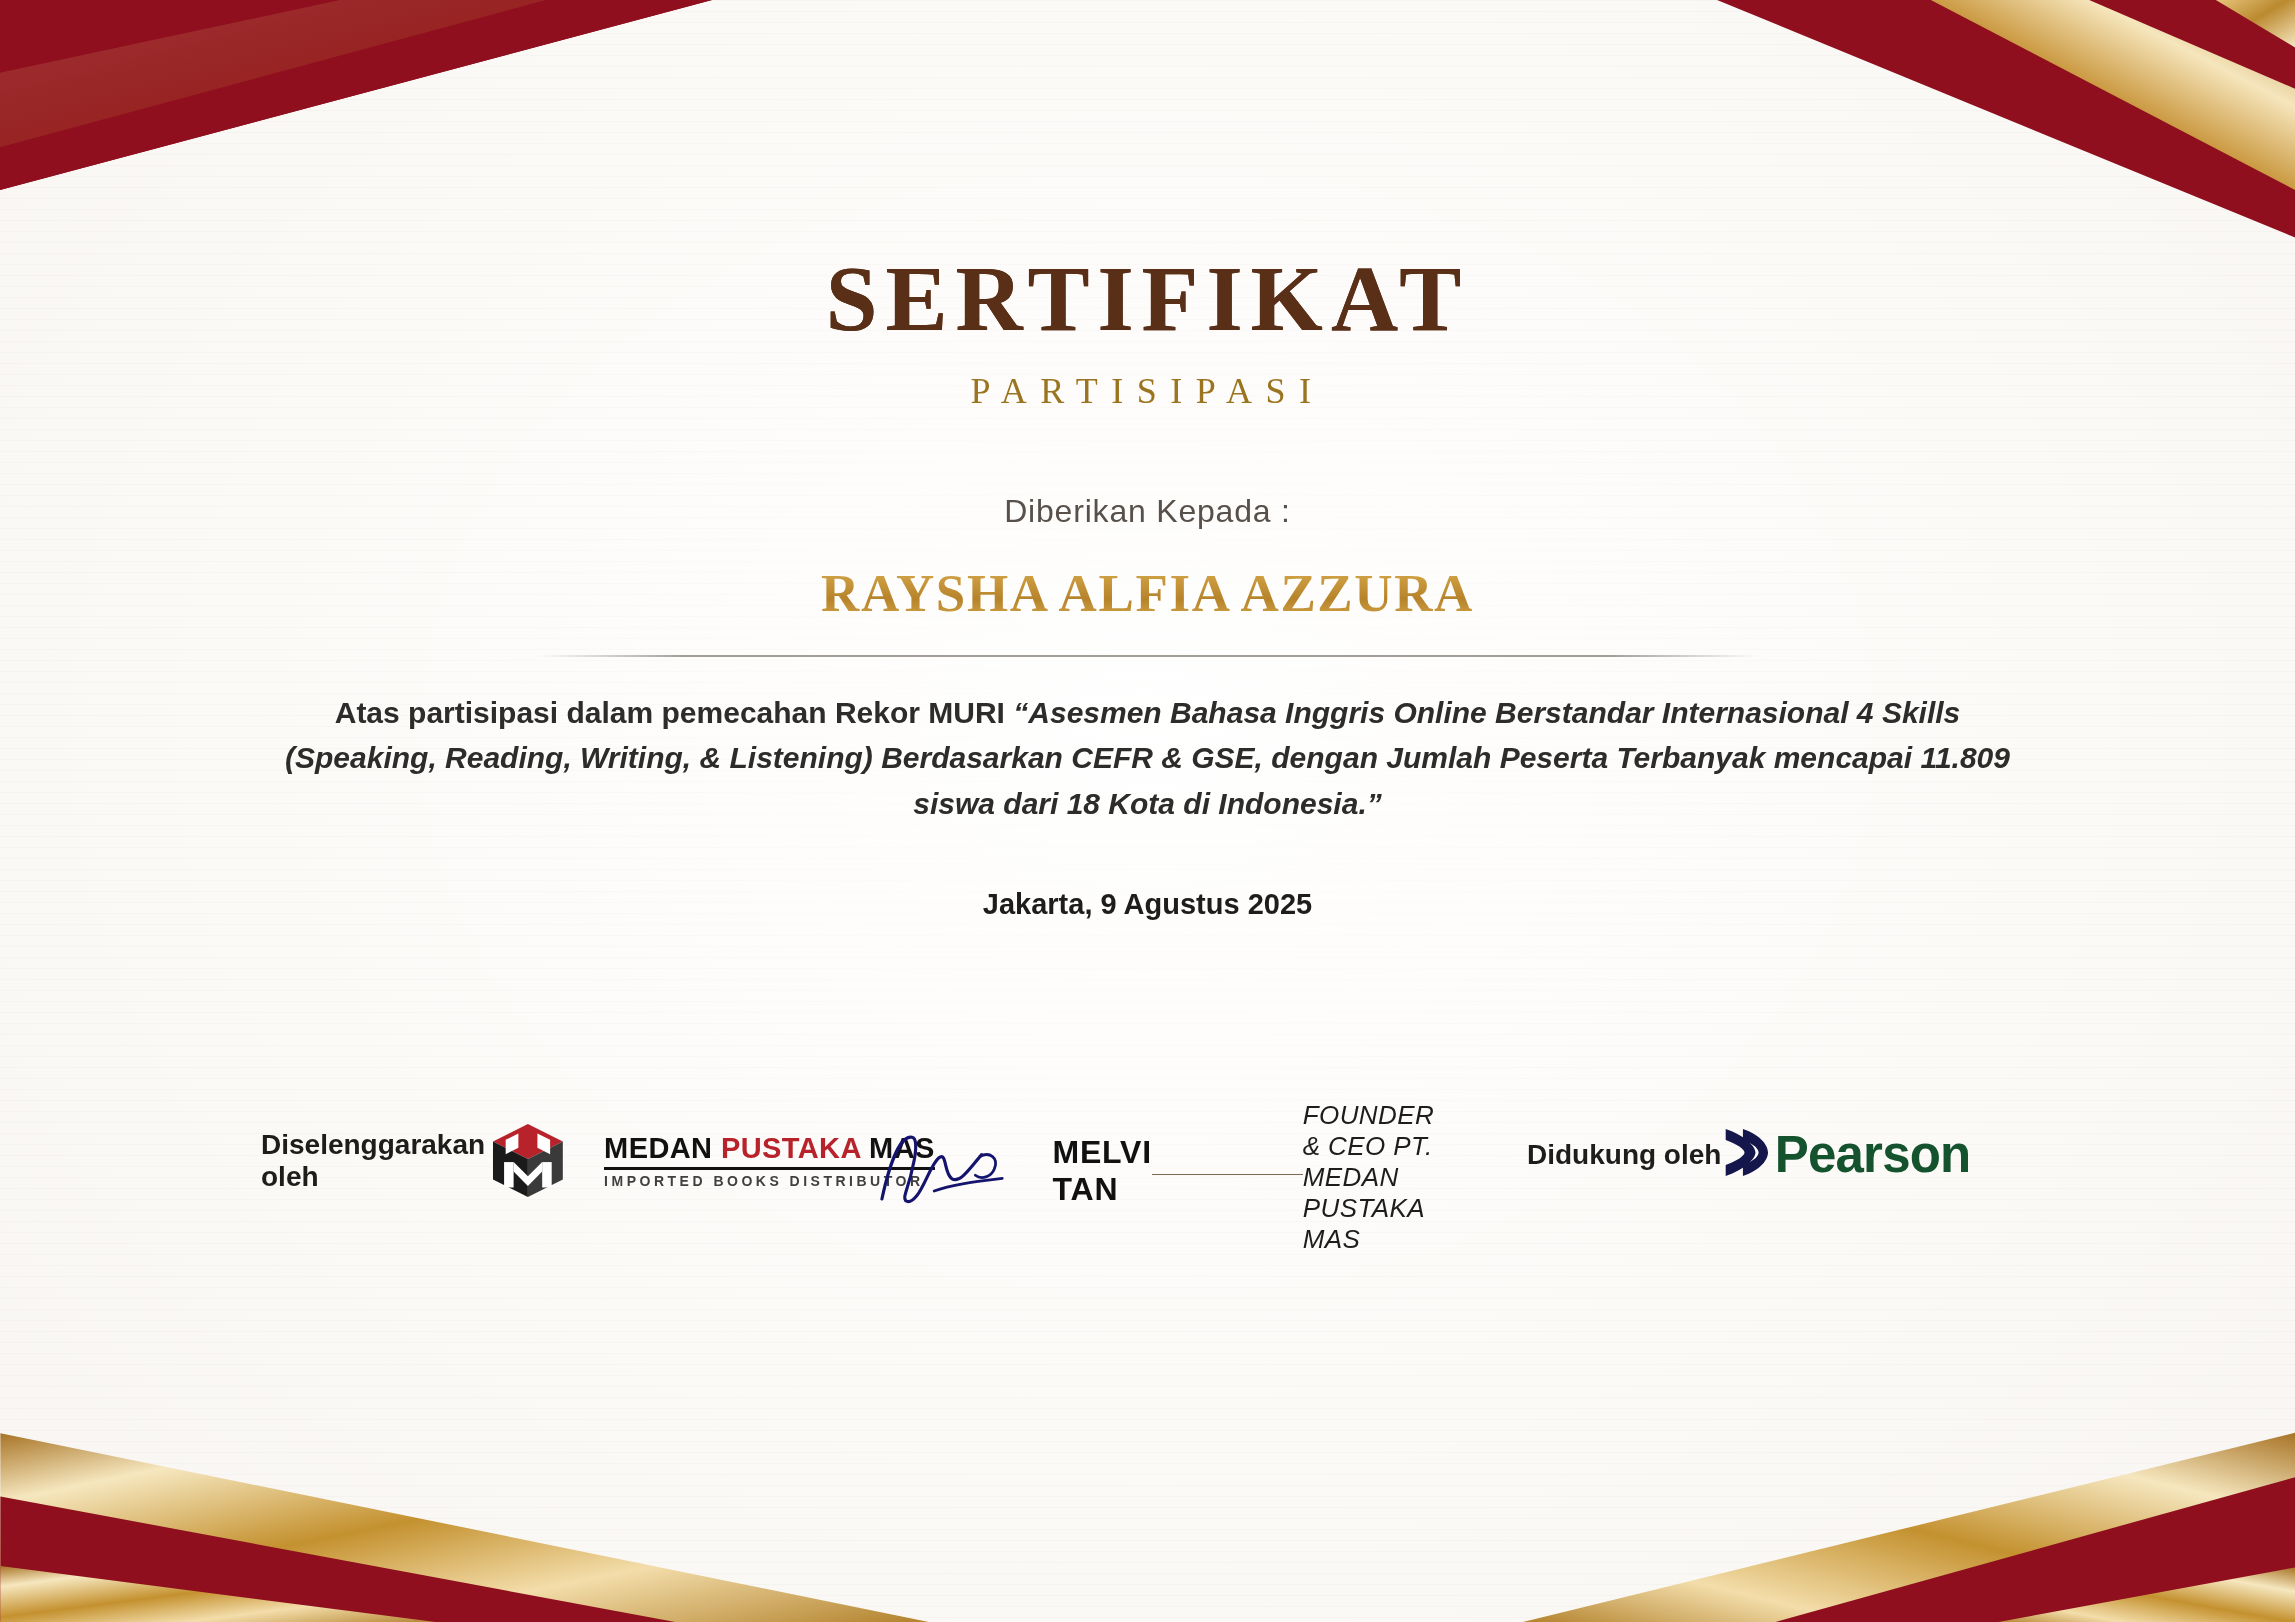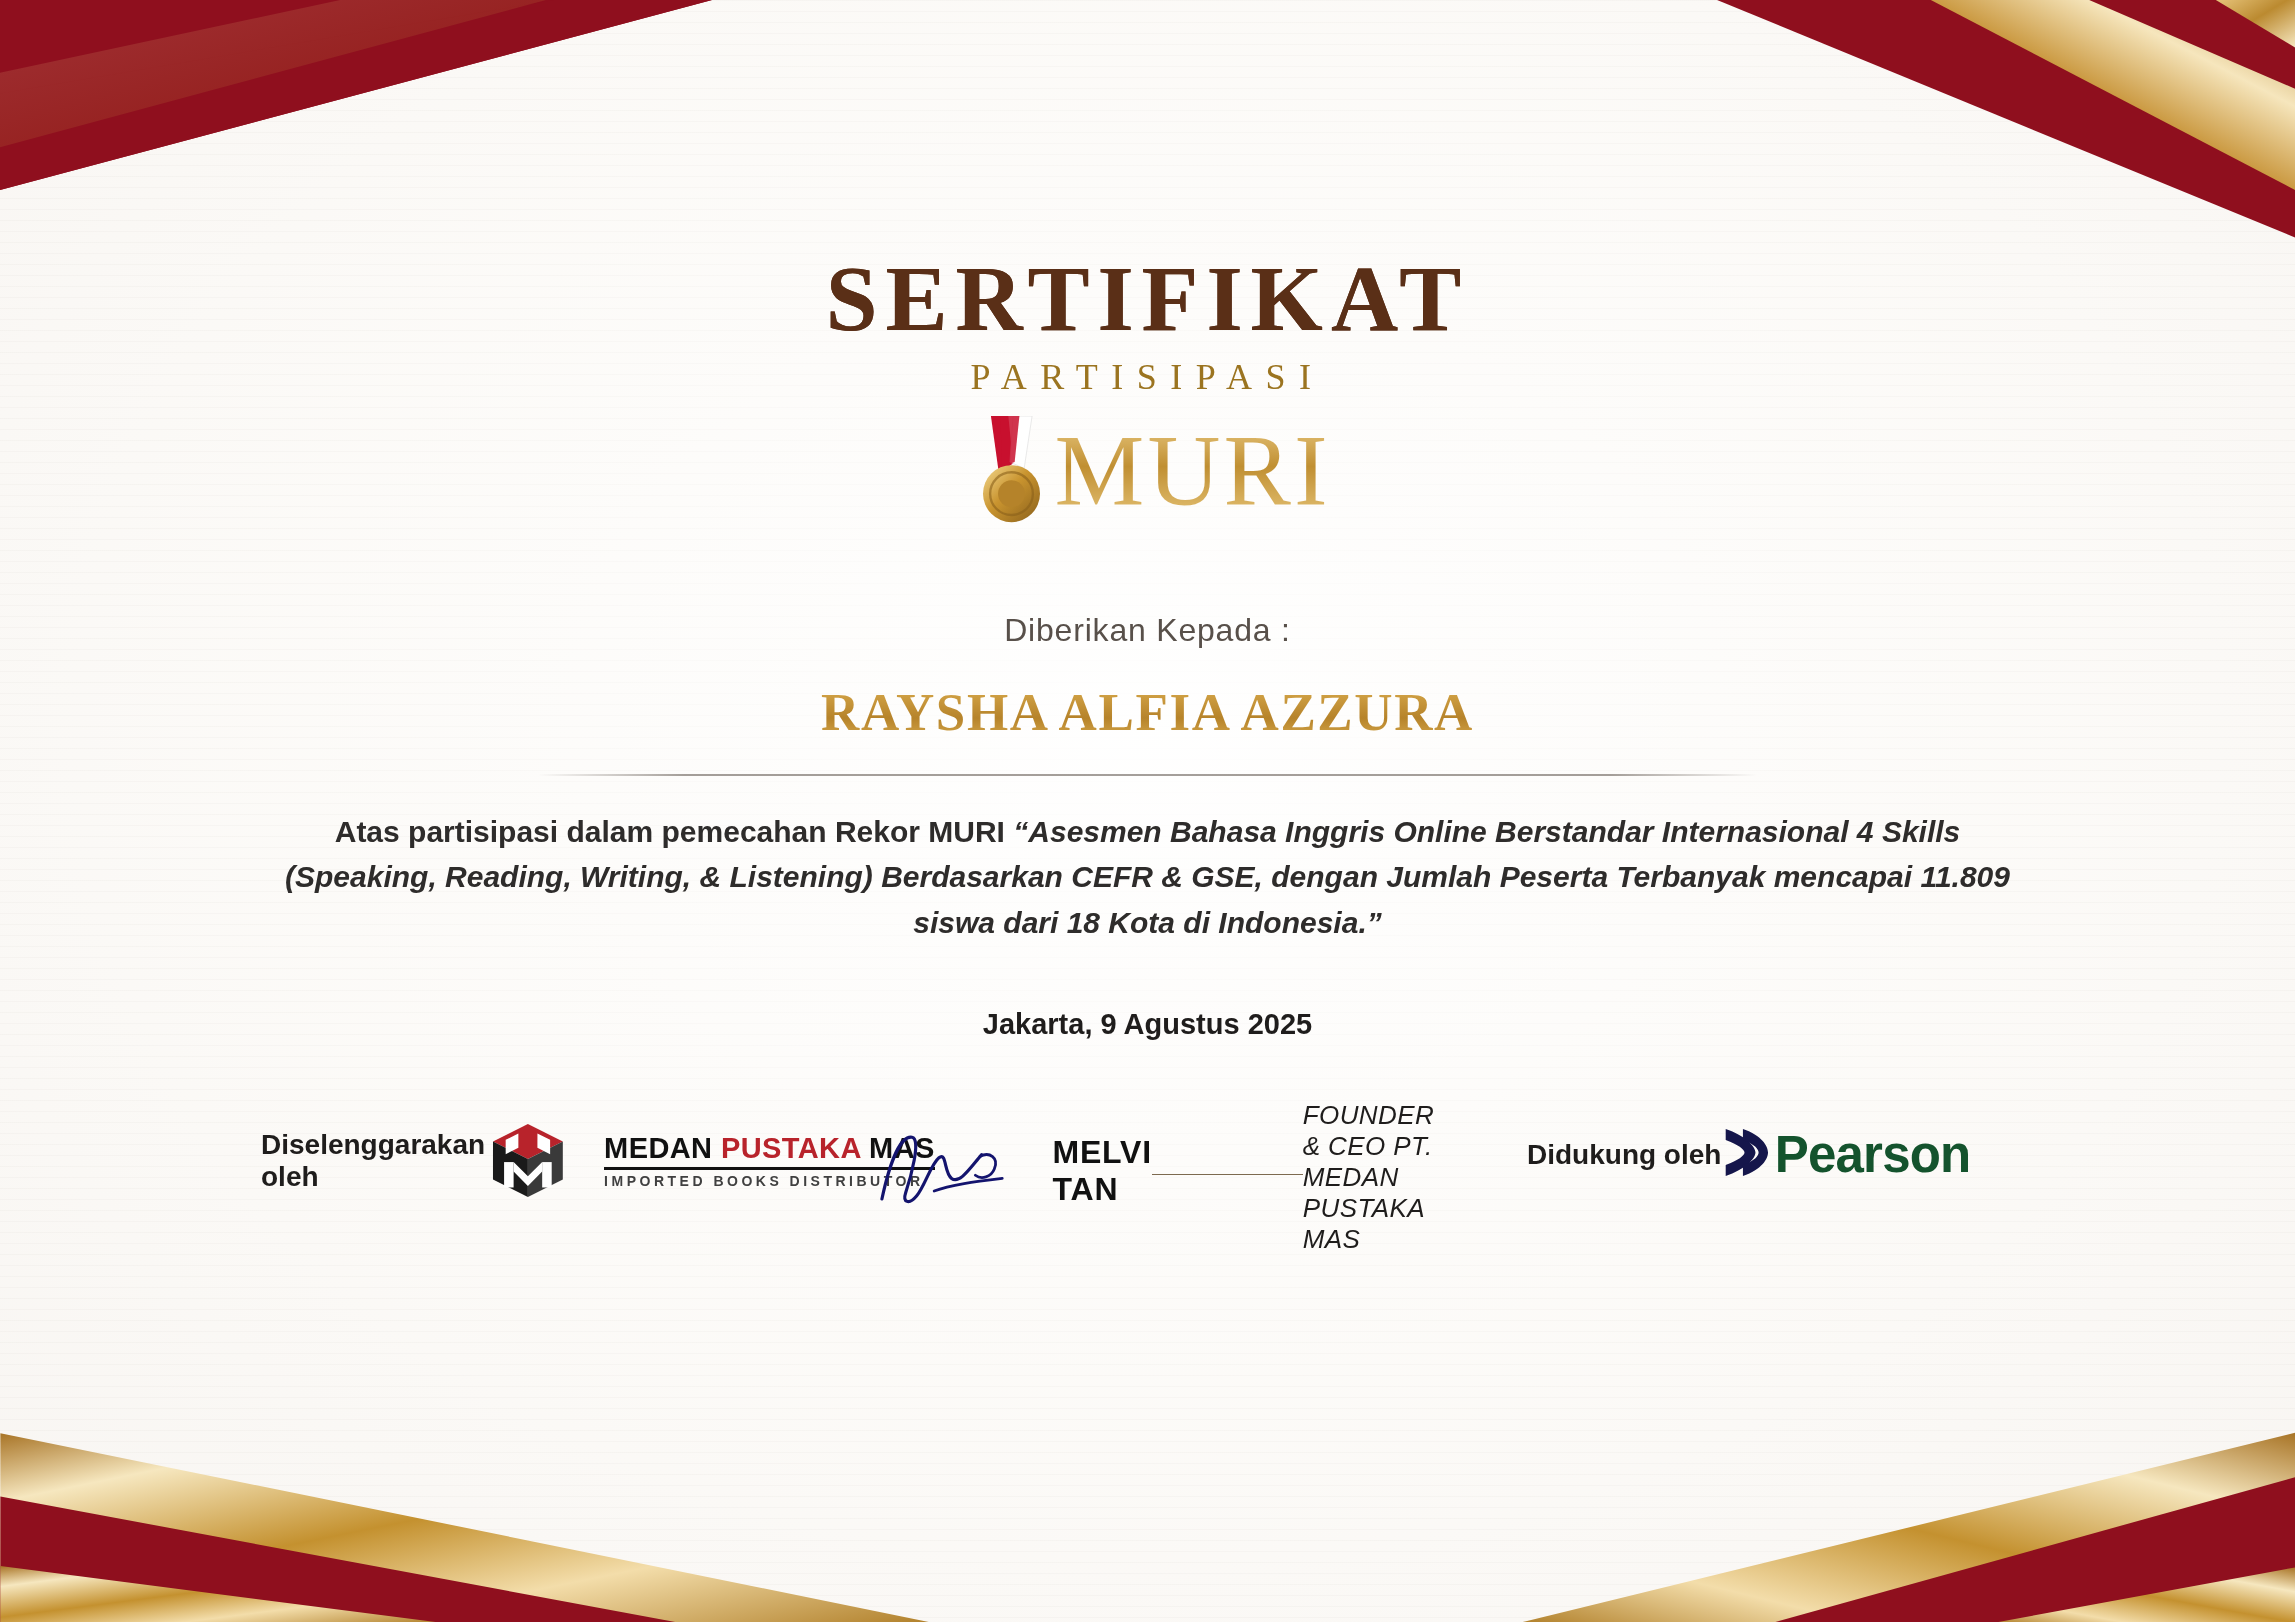--- a/index.html
+++ b/index.html
@@ -71,21 +71,21 @@
     letter-spacing: 8px;
     color: #58301a;
     background: linear-gradient(180deg, #6b3c1f 0%, #4a2412 100%);
     -webkit-background-clip: text;
     background-clip: text;
     color: #5a2f17;
     line-height: 1;
   }
 
   .subtitle {
-    margin-top: 11px;
+    margin-top: 25px;
     font-family: "Liberation Serif", serif;
     font-size: 36px;
     letter-spacing: 13.5px;
     color: #9b7420;
     font-weight: normal;
   }
 
   .muri-wrap {
     margin-top: 14.2px;
     display: flex;
@@ -349,40 +349,20 @@
       <path d="M1280,280 L1280,210 L900,280 Z" fill="url(#goldBR)"></path>
     </svg>
   </div>
 
   <div class="content">
 
     <div class="title">SERTIFIKAT</div>
 
     <div class="subtitle">PARTISIPASI</div>
 
-    <div class="muri-wrap">
-      <div class="muri-medal">
-        <svg width="95" height="111" viewBox="0 0 120 140">
-          <defs>
-            <linearGradient id="medalGold" x1="0" y1="0" x2="1" y2="1">
-              <stop offset="0%" stop-color="#f4d98f"></stop>
-              <stop offset="45%" stop-color="#c9942f"></stop>
-              <stop offset="100%" stop-color="#8a601b"></stop>
-            </linearGradient>
-          </defs>
-          <path d="M34,0 L56,0 L62,60 L44,72 Z" fill="#c8102e"></path>
-          <path d="M62,0 L86,0 L76,66 L58,58 Z" fill="#ffffff" stroke="#e3e3e3" stroke-width="1"></path>
-          <path d="M46,0 L70,0 L64,58 L48,64 Z" fill="#c8102e" opacity="0.85"></path>
-          <circle cx="60" cy="98" r="36" fill="url(#medalGold)"></circle>
-          <circle cx="60" cy="98" r="27" fill="none" stroke="#8a601b" stroke-width="3" opacity="0.6"></circle>
-          <circle cx="60" cy="98" r="17" fill="#b5832a"></circle>
-        </svg>
-      </div>
-      <div class="muri-word">MURI</div>
-    </div>
 
     <div class="given-to">Diberikan Kepada :</div>
 
     <div class="recipient">RAYSHA ALFIA AZZURA</div>
 
     <div class="divider"></div>
 
     <div class="citation">
       <span>Atas partisipasi dalam pemecahan Rekor MURI </span><span class="quoted">“Asesmen Bahasa Inggris Online Berstandar Internasional 4 Skills (Speaking, Reading, Writing, &amp; Listening) Berdasarkan CEFR &amp; GSE, dengan Jumlah Peserta Terbanyak mencapai 11.809 siswa dari 18 Kota di Indonesia.”</span>
     </div>

